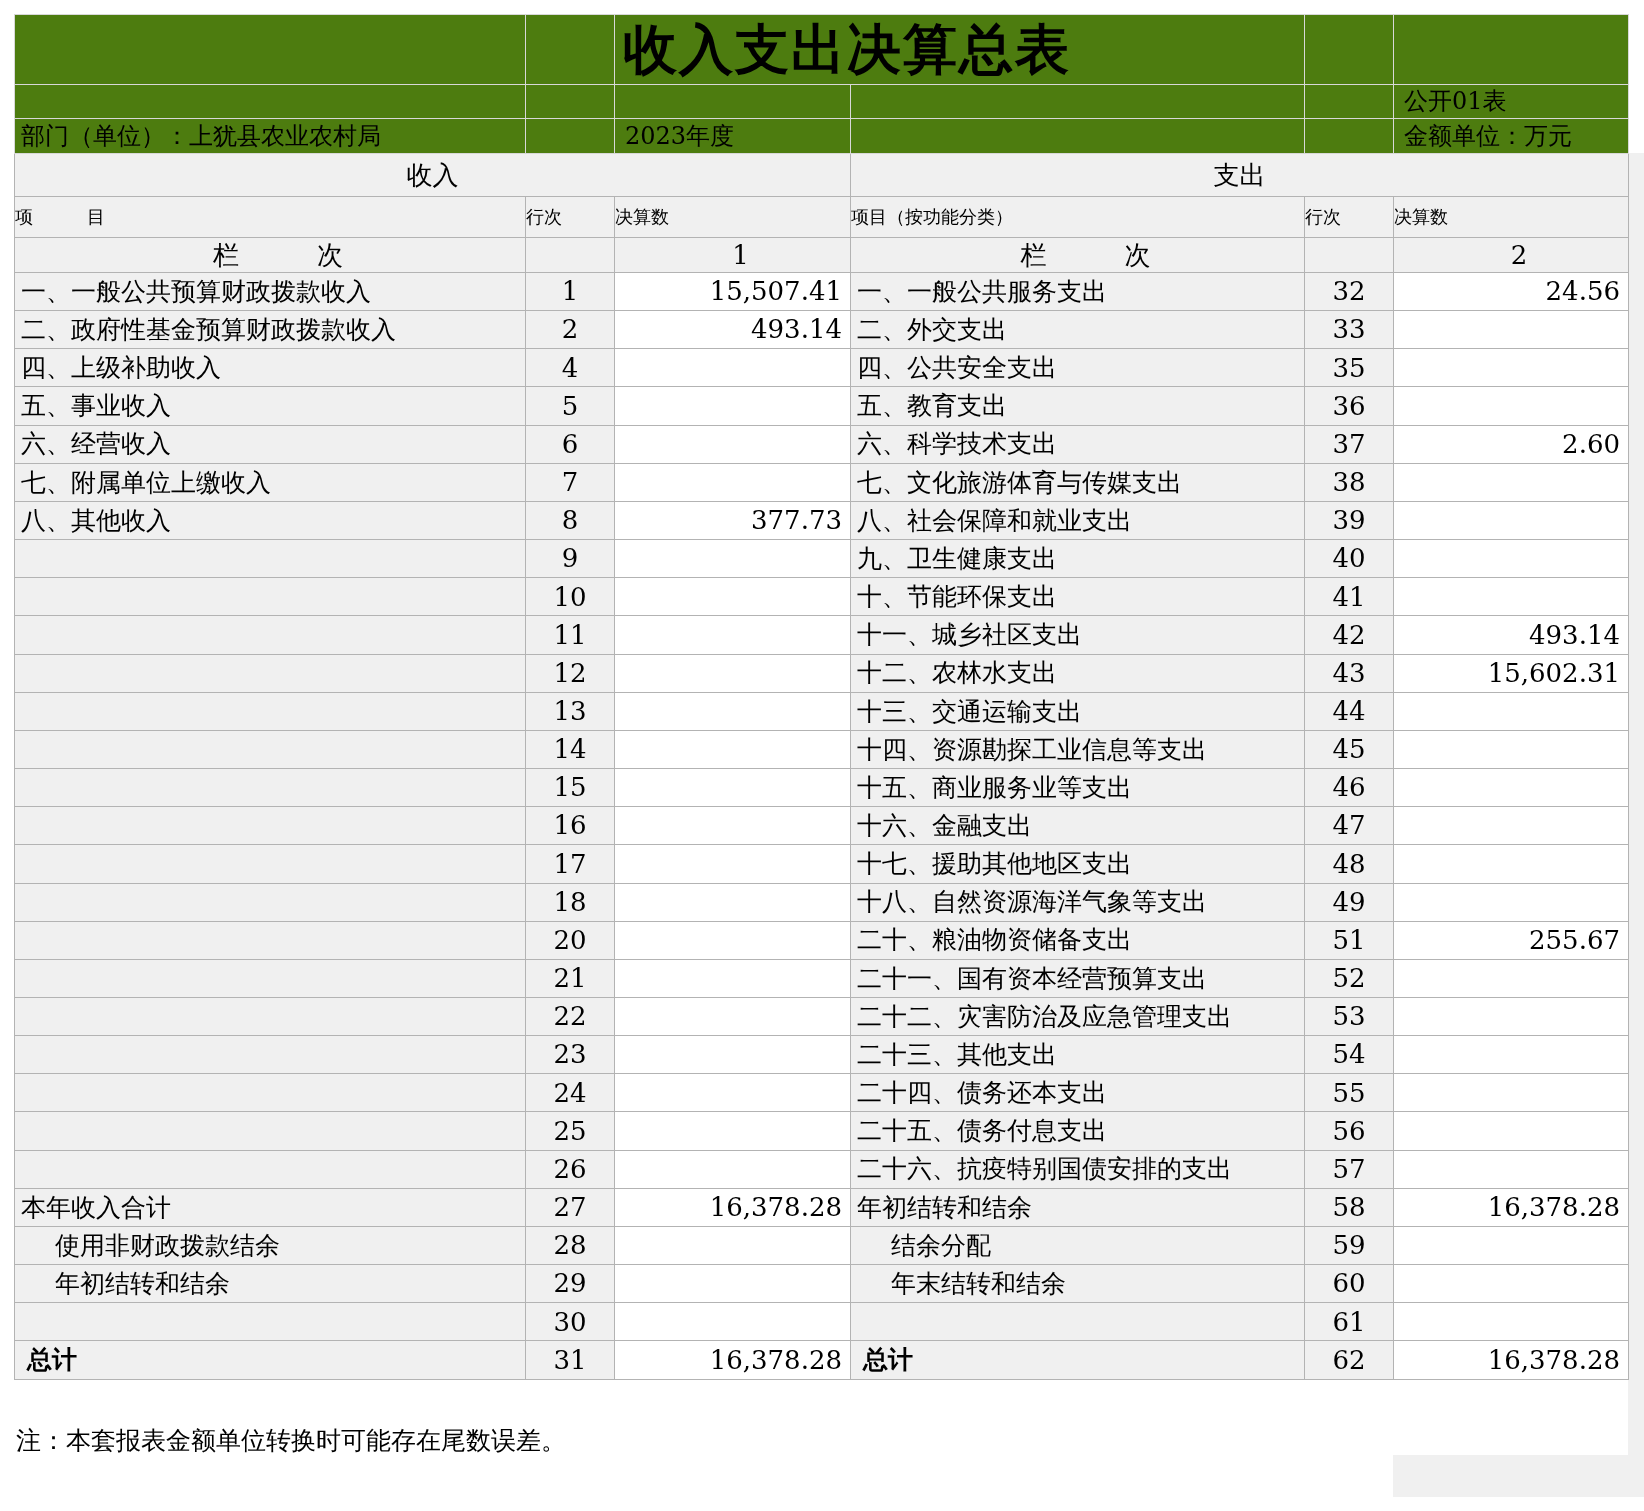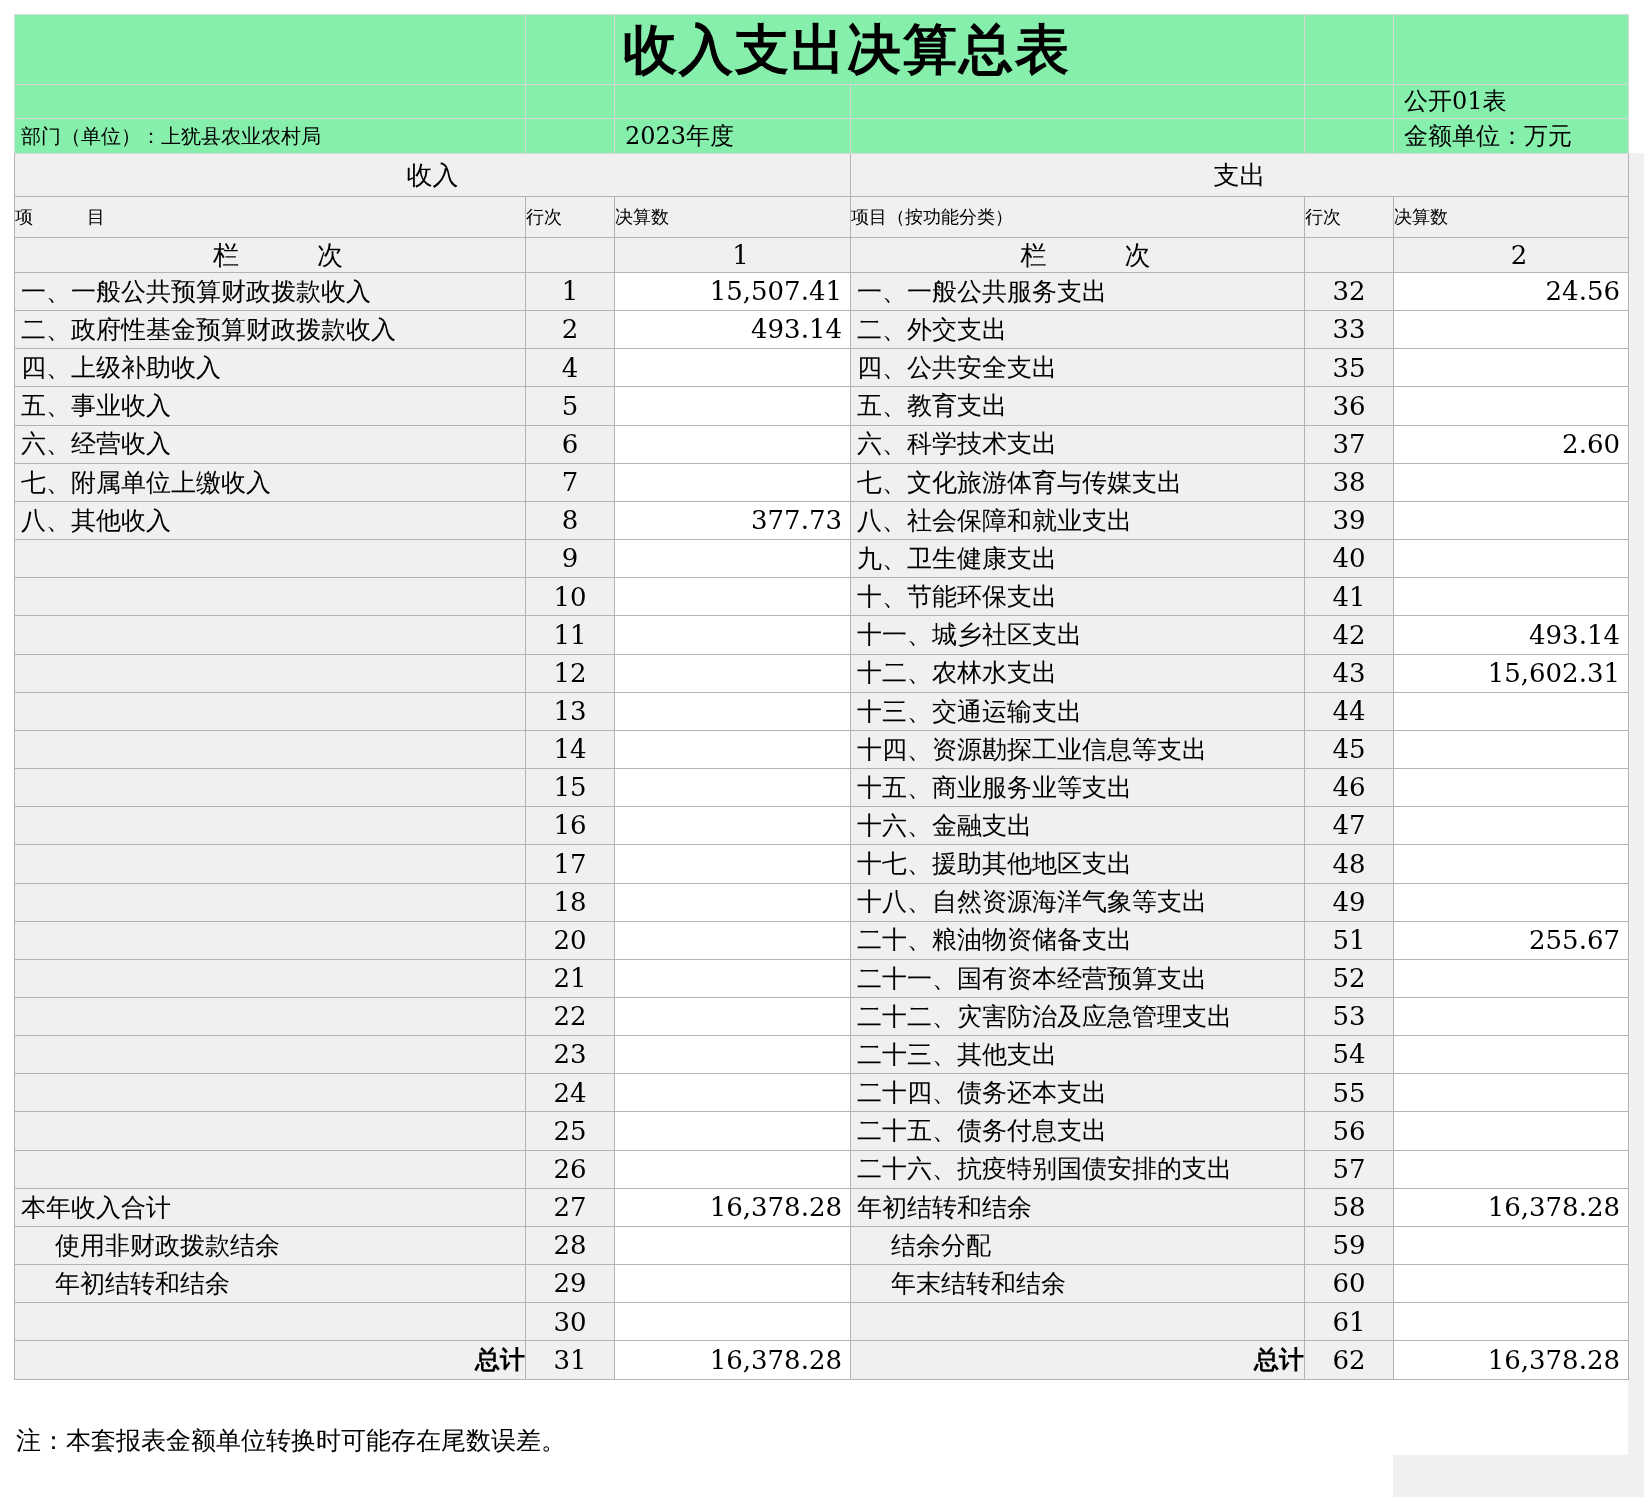--- a/index.html
+++ b/index.html
@@ -2,33 +2,33 @@
 <html><head>
 <meta charset="utf-8">
 <style>
   html,body{margin:0;padding:0;background:#ffffff;}
   body{position:relative;width:1644px;height:1511px;overflow:hidden;
        font-family:"DejaVu Serif","Liberation Serif",serif;color:#000;}
   .sheet{position:absolute;left:14px;top:14px;}
   table{border-collapse:collapse;table-layout:fixed;width:1614px;}
   td{border:1px solid #b3b3b3;padding:0;margin:0;font-size:25px;line-height:1.1;
      overflow:hidden;white-space:nowrap;vertical-align:middle;background:#f0f0f0;}
-  tr.toprow td{border-color:#d8d8d8;background:#86efac;}
+  tr.toprow td{border-color:#d8d8d8;background:#4d7c0f;}
   td.whitecell{background:#ffffff;}
   td.graycell{background:#f0f0f0;}
   .title-cell{font-size:54px;font-weight:bold;text-align:left;padding-left:8px;
               letter-spacing:2px;}
   .meta-small{font-size:24px;text-align:left;padding-left:10px;}
-  .dept{font-size:20px;text-align:left;padding-left:6px;}
+  .dept{font-size:24px;text-align:left;padding-left:6px;}
   .band{font-size:26px;text-align:center;}
   .hdr{font-size:18px;text-align:left;}
   .colnum{font-size:26px;text-align:center;padding-left:16px;}
   .item{text-align:left;padding-left:6px;}
   .item.indent{padding-left:40px;margin-left:47px;}
-  .item.total{text-align:right;font-weight:bold;padding-left:12px;}
+  .item.total{text-align:left;font-weight:bold;padding-left:12px;}
   .line{text-align:center;font-size:26px;}
   .val{text-align:right;padding-right:8px;font-size:26px;}
   tr.h-title{height:70px;} tr.h-meta1{height:34px;margin-top:11px;} tr.h-meta2{height:35px;}
   tr.h-band{height:43px;}  tr.h-hdr{height:41px;}  tr.h-colnum{height:35px;}
   tr.dr{height:38.16px;}
   .note{position:absolute;left:16px;top:1424px;font-size:25px;white-space:nowrap;}
   .right-strip{position:absolute;left:1628px;top:153px;width:16px;height:1344px;
                background:#f0f0f0;}
   .corner-gray{position:absolute;left:1393px;top:1455px;width:235px;height:42px;
                background:#f0f0f0;}

